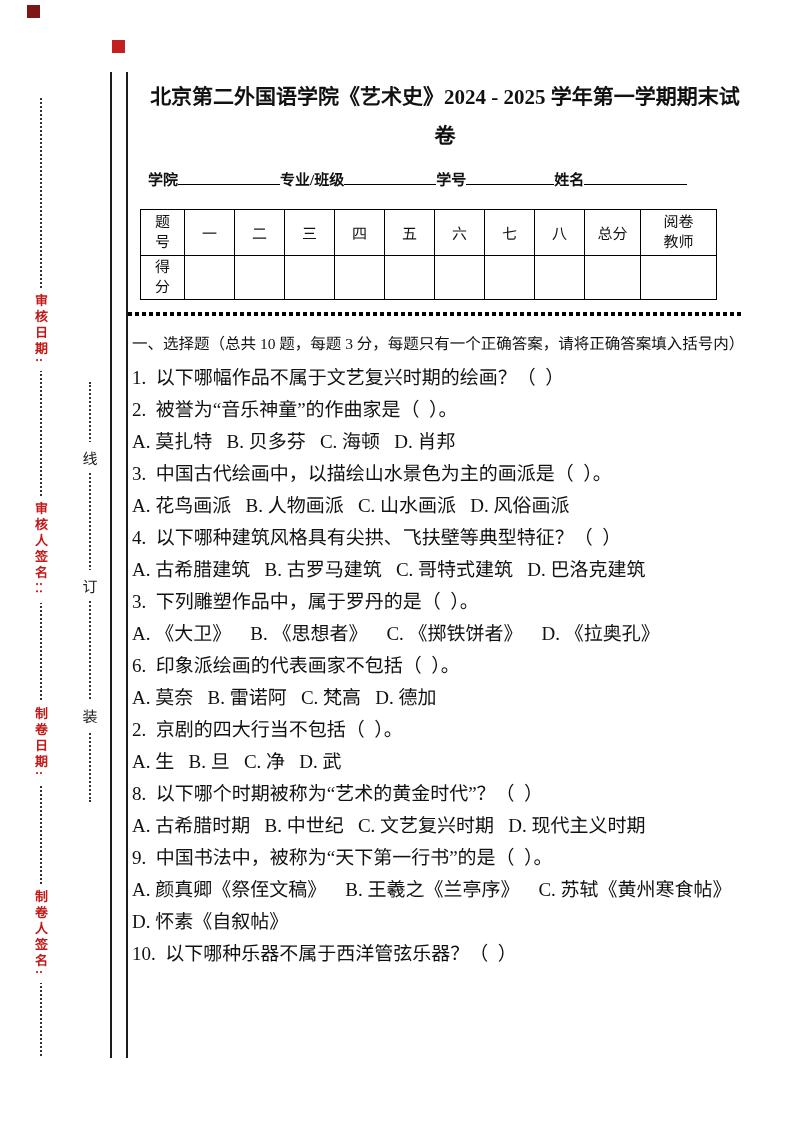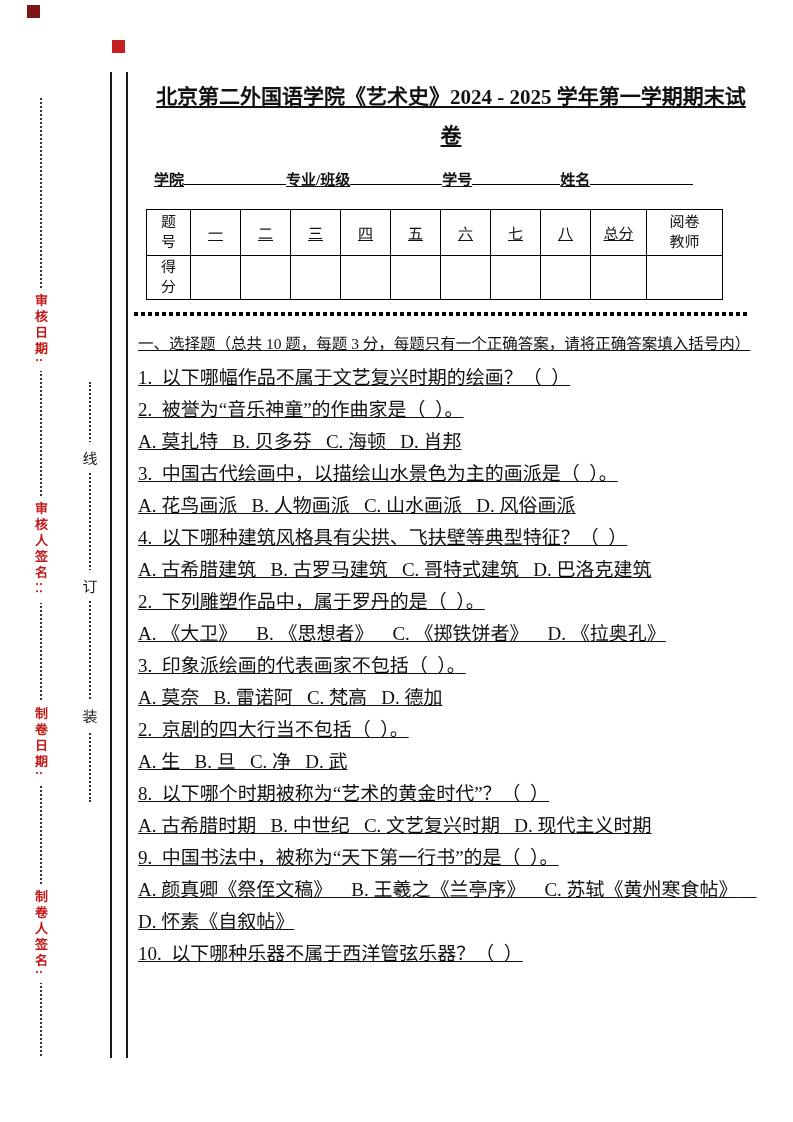--- a/index.html
+++ b/index.html
@@ -33,21 +33,21 @@
     background:#fff; font-size:15px; padding:5px 0; color:#222;
   }
   .bind-char.c1 { top:60px; }
   .bind-char.c2 { top:188px; }
   .bind-char.c3 { top:318px; }
 
   .vline { position:absolute; top:72px; height:986px; border-left:2px solid #1c1c1c; }
   .vline-outer { left:110px; }
   .vline-inner { left:126px; }
 
-  .content { position:absolute; left:138px; top:74px; width:626px;text-decoration:underline; }
+  .content { position:absolute; left:132px; top:74px; width:626px; }
 
   .title { font-size:21px; font-weight:bold; text-align:center; line-height:39px; padding:4px 8px 0 8px; }
 
   .fields { margin-top:12px; padding-left:16px; display:flex; align-items:flex-end; font-size:15px; font-weight:bold; }
   .field { display:flex; align-items:flex-start; }
   .f-label { white-space:nowrap; }
   .f-blank { display:inline-block; height:17px; border-bottom:1.6px solid #000; }
   .w1 { width:102px; } .w2 { width:92px; } .w3 { width:88px; } .w4 { width:103px; }
 
   .score-table { margin:20px 0 0 8px; border-collapse:collapse; table-layout:fixed; width:576px; }
@@ -161,25 +161,25 @@
       </div>
       <div class="q-block">
         <div class="q-stem">3.  中国古代绘画中，以描绘山水景色为主的画派是（  ）。</div>
         <div class="q-options">A. 花鸟画派   B. 人物画派   C. 山水画派   D. 风俗画派</div>
       </div>
       <div class="q-block">
         <div class="q-stem">4.  以下哪种建筑风格具有尖拱、飞扶壁等典型特征？（  ）</div>
         <div class="q-options">A. 古希腊建筑   B. 古罗马建筑   C. 哥特式建筑   D. 巴洛克建筑</div>
       </div>
       <div class="q-block">
-        <div class="q-stem">2.  下列雕塑作品中，属于罗丹的是（  ）。</div>
+        <div class="q-stem">3.  下列雕塑作品中，属于罗丹的是（  ）。</div>
         <div class="q-options">A. 《大卫》    B. 《思想者》    C. 《掷铁饼者》    D. 《拉奥孔》</div>
       </div>
       <div class="q-block">
-        <div class="q-stem">3.  印象派绘画的代表画家不包括（  ）。</div>
+        <div class="q-stem">6.  印象派绘画的代表画家不包括（  ）。</div>
         <div class="q-options">A. 莫奈   B. 雷诺阿   C. 梵高   D. 德加</div>
       </div>
       <div class="q-block">
         <div class="q-stem">2.  京剧的四大行当不包括（  ）。</div>
         <div class="q-options">A. 生   B. 旦   C. 净   D. 武</div>
       </div>
       <div class="q-block">
         <div class="q-stem">8.  以下哪个时期被称为“艺术的黄金时代”？（  ）</div>
         <div class="q-options">A. 古希腊时期   B. 中世纪   C. 文艺复兴时期   D. 现代主义时期</div>
       </div>

